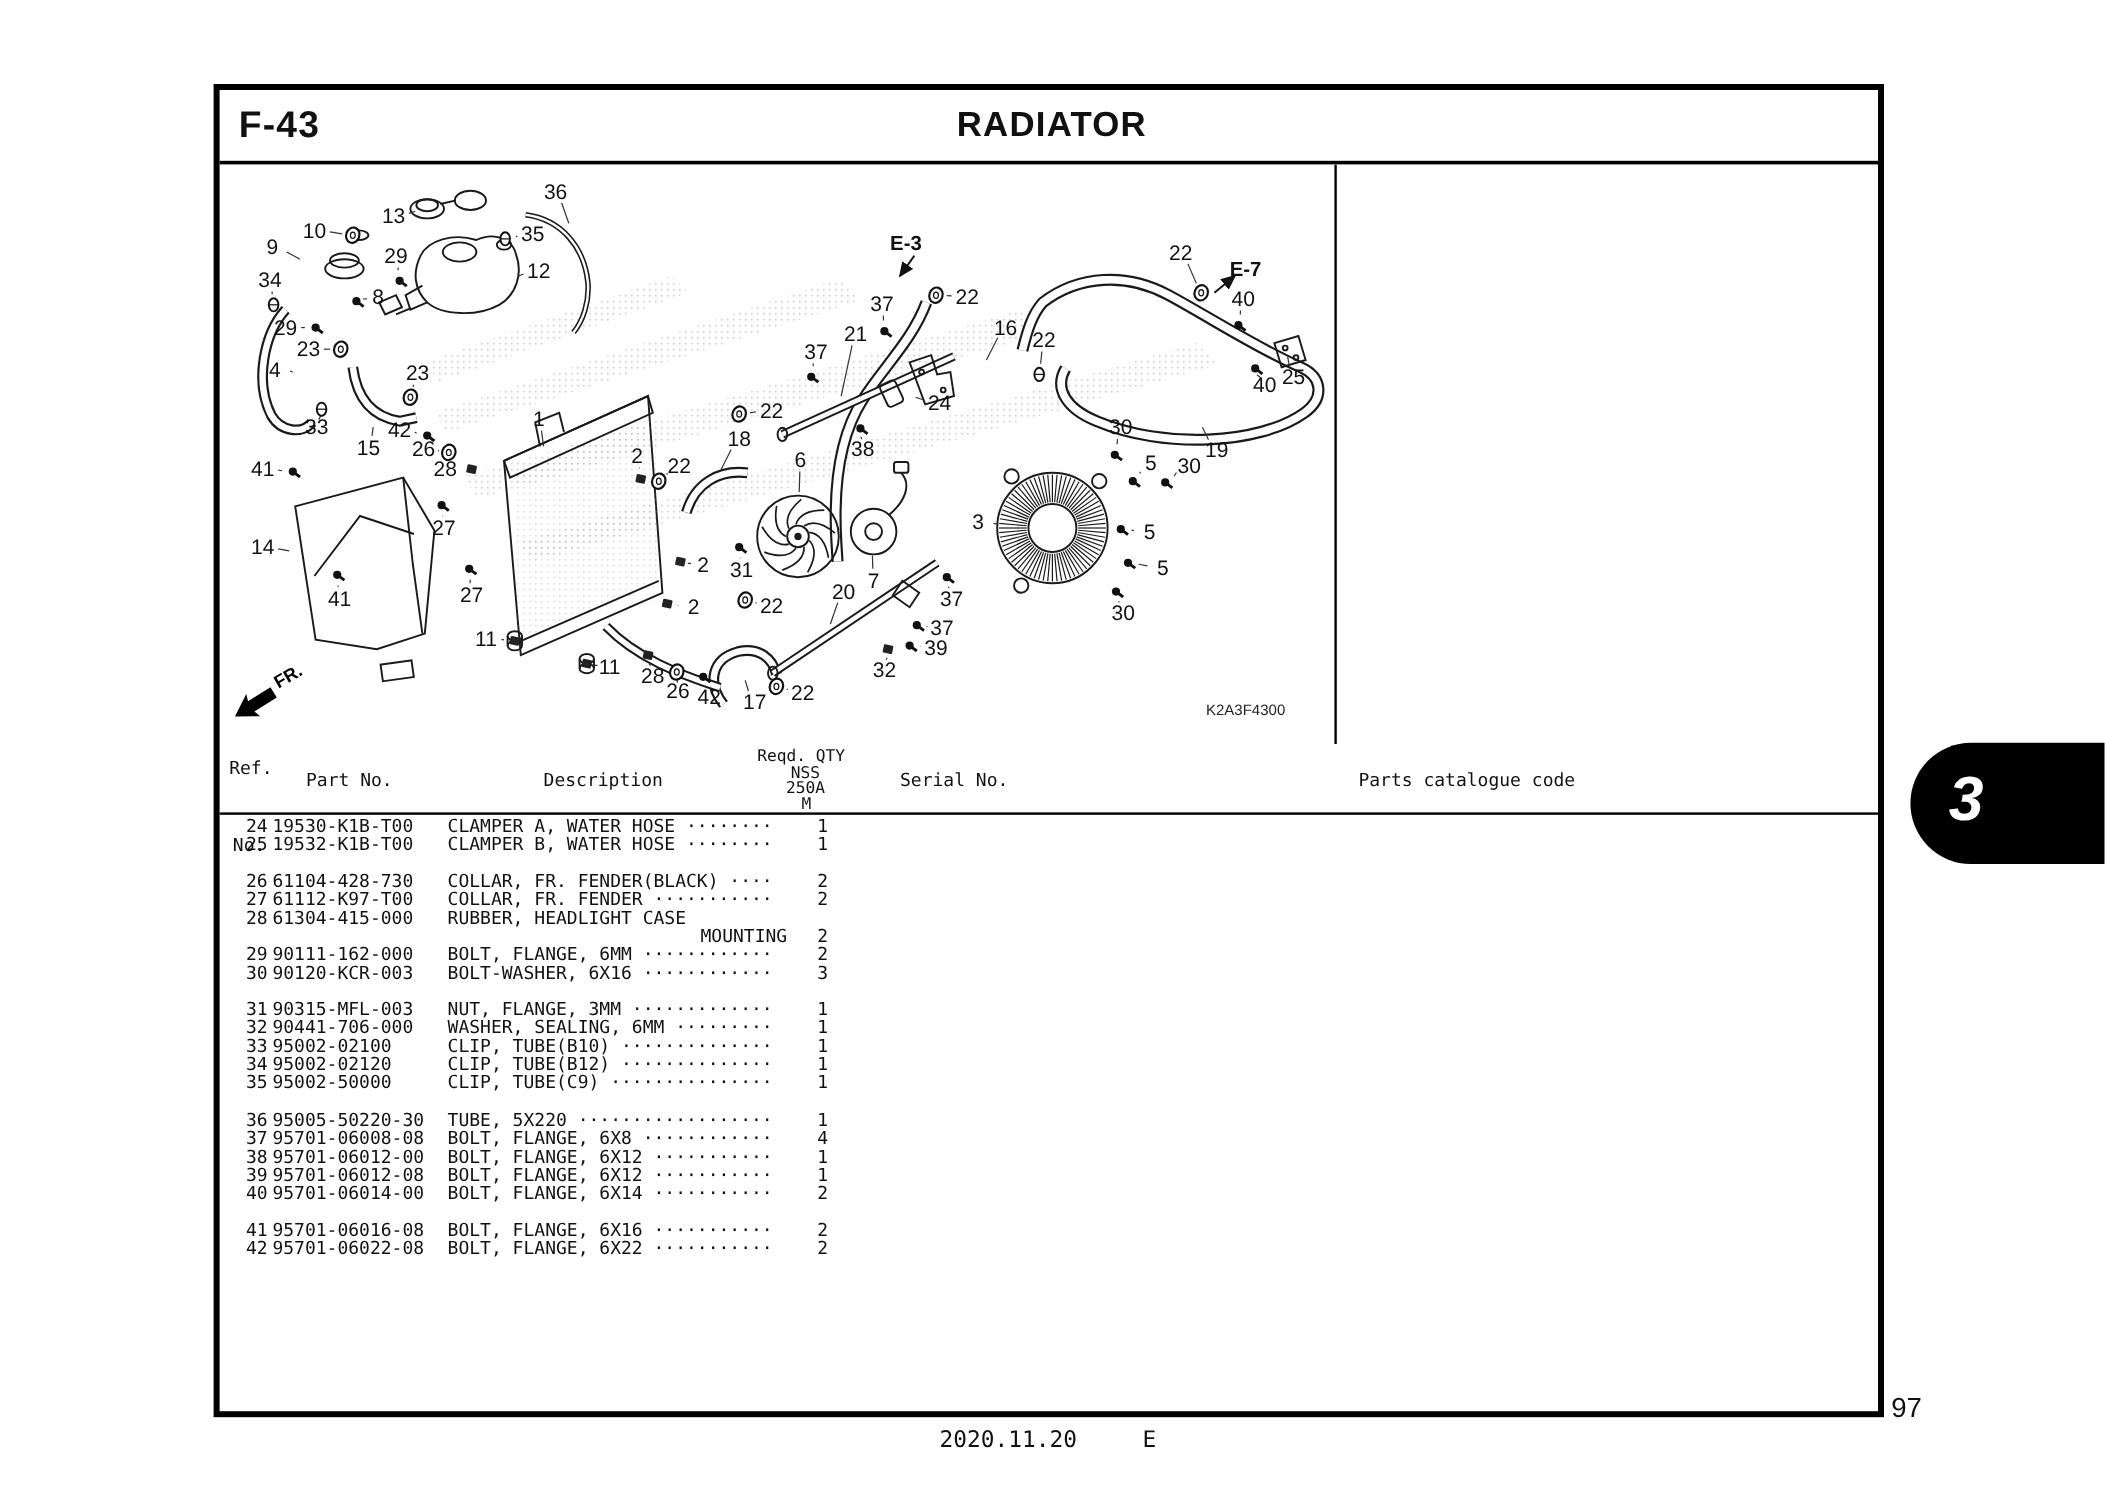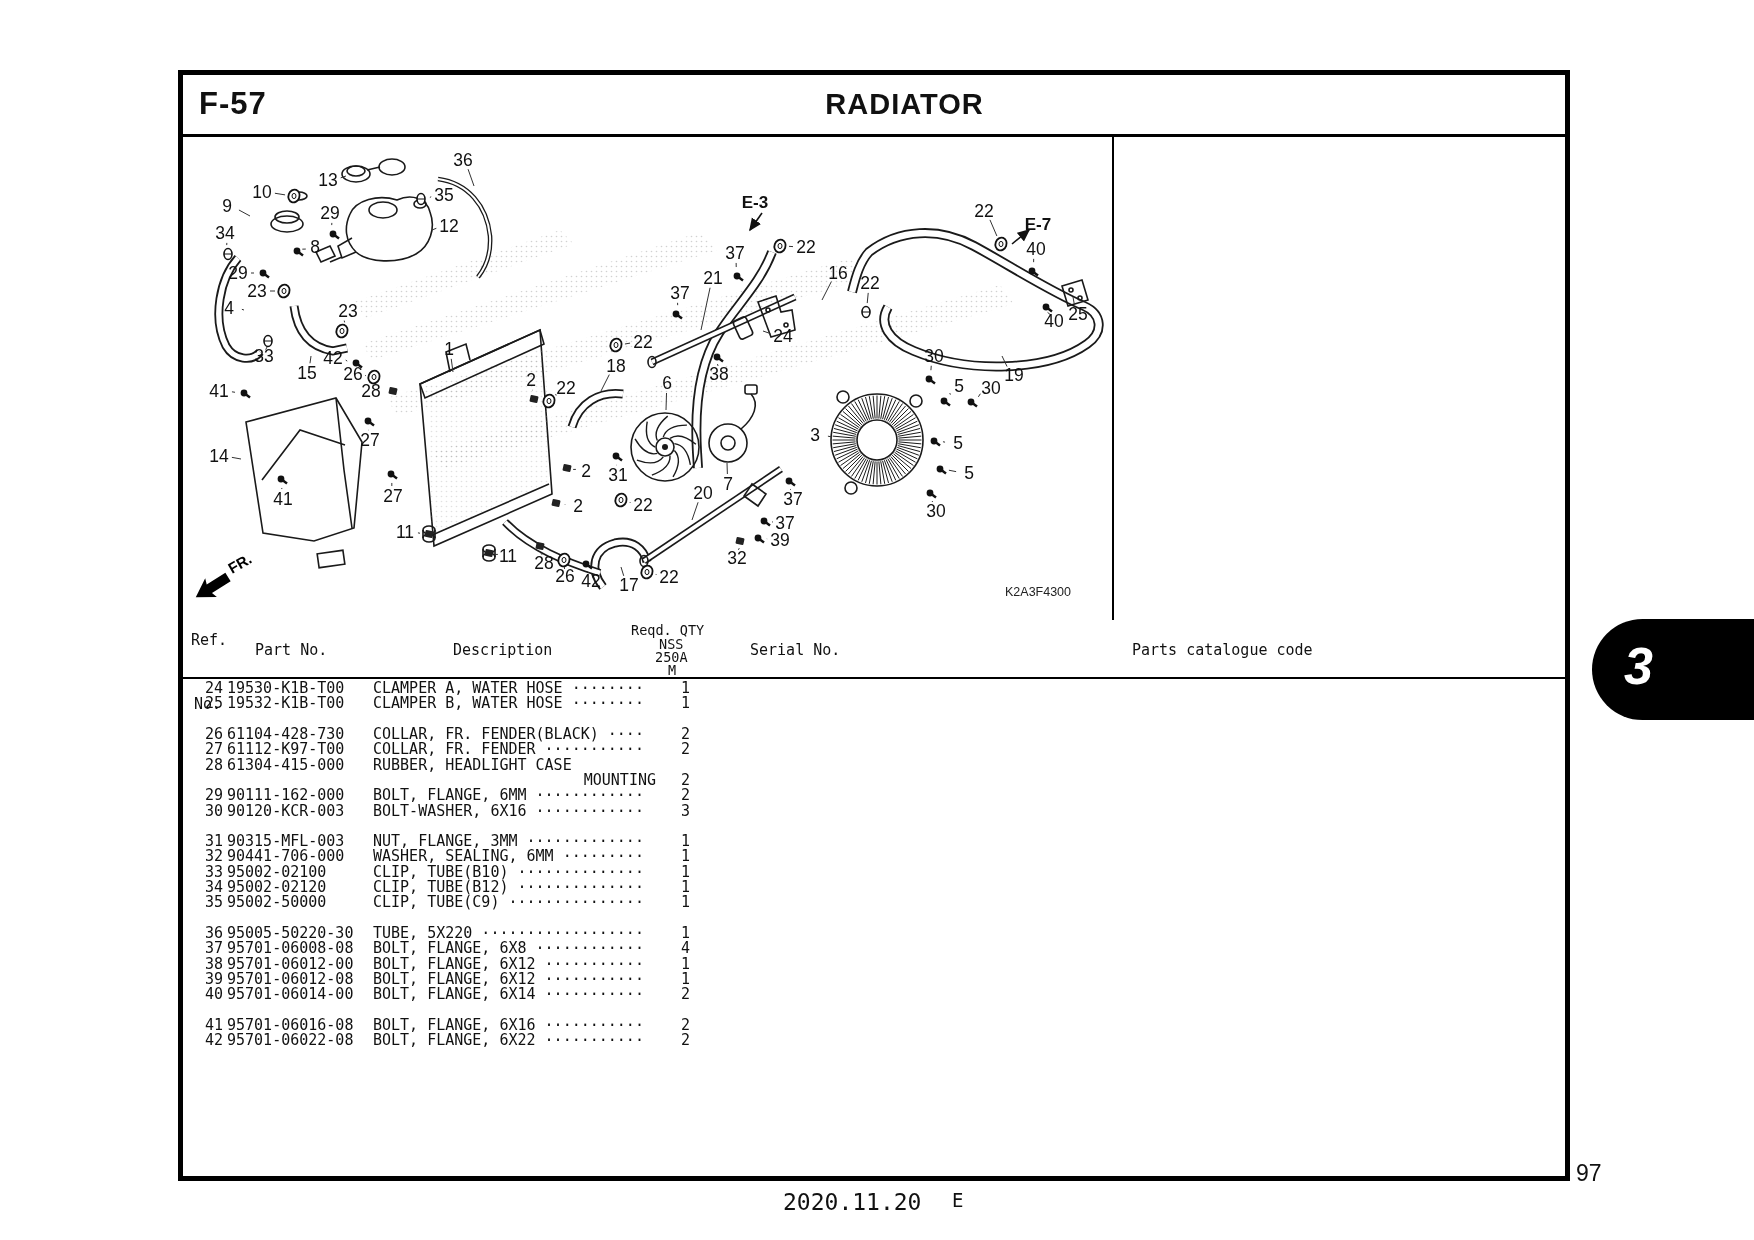--- a/index.html
+++ b/index.html
@@ -6,21 +6,21 @@
   .page{position:relative;width:1754px;height:1240px;background:#fff;overflow:hidden;
         font-family:"Liberation Sans",sans-serif;color:#111;}
   
   .outer{position:absolute;left:178px;top:70px;width:1392px;height:1111px;
          border:5px solid #000;box-sizing:border-box;background:#fff;}
   .hdr-sep{position:absolute;left:183px;top:134px;width:1387px;height:3px;background:#000;}
   .tbl-hsep{position:absolute;left:183px;top:677px;width:1387px;height:2px;background:#000;}
   
   .sec-code{position:absolute;left:199px;top:86px;font-size:31px;font-weight:bold;letter-spacing:1px;}
   .pg-title{position:absolute;left:183px;top:88px;width:1387px;text-align:center;
-            font-size:29px;font-weight:bold;letter-spacing:1px;padding-left:28px;}
+            font-size:29px;font-weight:bold;letter-spacing:1px;}
   
   .diagram{position:absolute;left:183px;top:137px;width:1387px;height:483px;}
   
   .mono{font-family:"DejaVu Sans Mono",monospace;}
   .th{position:absolute;font-size:15px;color:#111;white-space:pre;}
   .thq{position:absolute;font-size:13.5px;color:#111;white-space:pre;}
   
   .rows{position:absolute;left:183px;top:679px;width:1387px;font-size:15px;color:#111;}
   .row{position:relative;height:15.32px;white-space:pre;}
   .row span{position:absolute;top:0;}
@@ -29,38 +29,38 @@
   .c-desc{left:190px;}
   .c-desc-r{left:190px;width:283px;text-align:right;}
   .c-qty{left:470px;width:37px;text-align:right;}
   
   .tab3{position:absolute;left:1592px;top:619px;width:162px;height:101px;background:#000;
         border-radius:52px 0 0 52px;}
   .tab3 .g{position:absolute;left:32px;top:17px;color:#fff;font-size:52px;font-weight:bold;
            font-style:italic;font-family:"Liberation Sans",sans-serif;}
   
   .pnum{position:absolute;left:1576px;top:1160px;font-size:23px;font-weight:normal;}
-  .fdate{position:absolute;left:783px;top:1189px;font-size:23px;}
+  .fdate{position:absolute;left:783px;top:1189px;font-size:19px;}
   .fed{position:absolute;left:952px;top:1189px;font-size:19px;}
   
   .co{font-family:"Liberation Sans",sans-serif;font-size:17.5px;fill:#111;text-anchor:middle;}
   .cob{font-weight:bold;font-size:17px;}
   .dcode{font-family:"Liberation Sans",sans-serif;font-size:12.5px;fill:#222;}
   .frt{font-family:"Liberation Sans",sans-serif;font-size:15px;font-weight:bold;fill:#000;}
   .art{stroke:#1a1a1a;fill:none;stroke-width:1.6;}
 </style>
 </head>
 <body>
 
 <div class="page">
 
   <div class="outer"></div>
   <div class="hdr-sep"></div>
 
-  <div class="sec-code">F-57</div>
+  <div class="sec-code">F-43</div>
   <div class="pg-title">RADIATOR</div>
 
   <svg class="diagram" viewBox="183 137 1387 483" width="1387" height="483">
     <defs>
       <pattern id="dotp" width="5" height="5" patternUnits="userSpaceOnUse">
         <circle cx="1.5" cy="1.5" r="0.8" fill="#9a9a9a"></circle>
       </pattern>
       <marker id="ah" markerWidth="9" markerHeight="8" refX="7" refY="3.5" orient="auto">
         <path d="M0,0 L8,3.5 L0,7 Z" fill="#111"></path>
       </marker>

